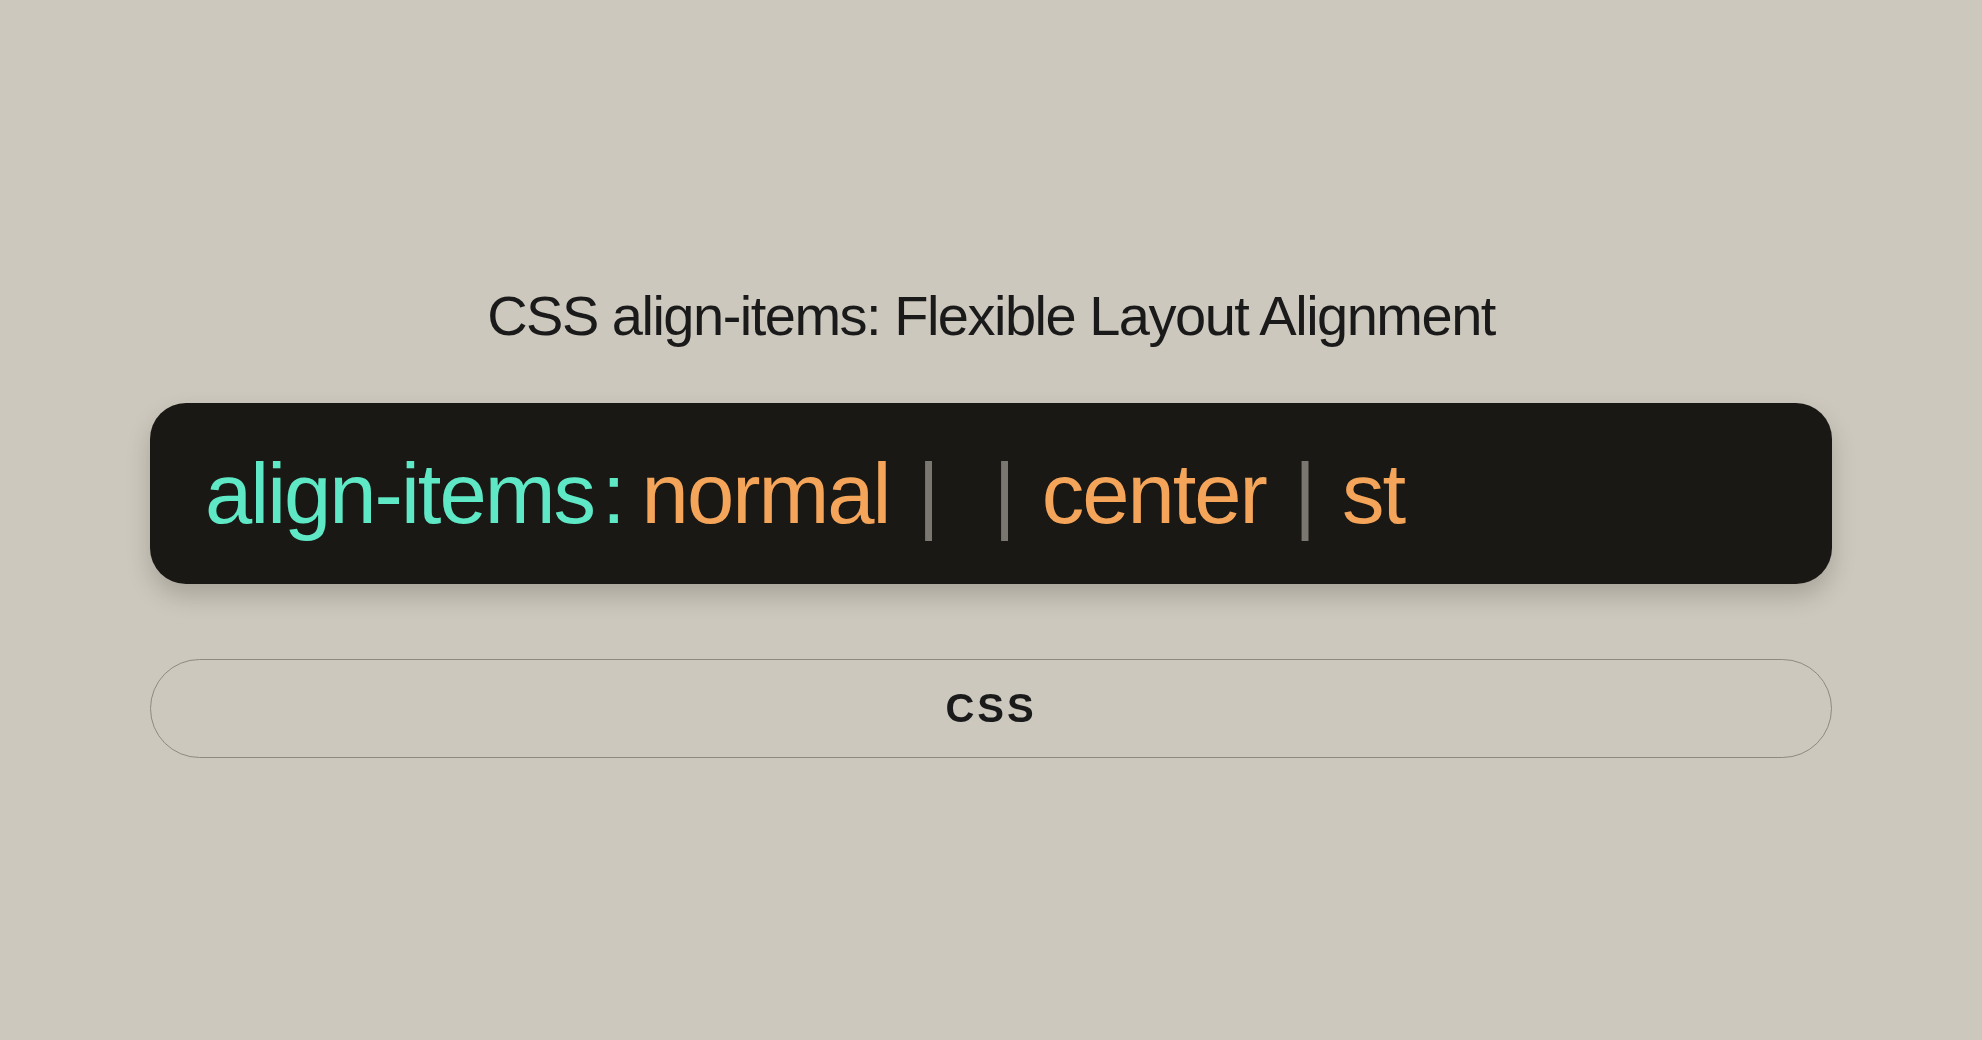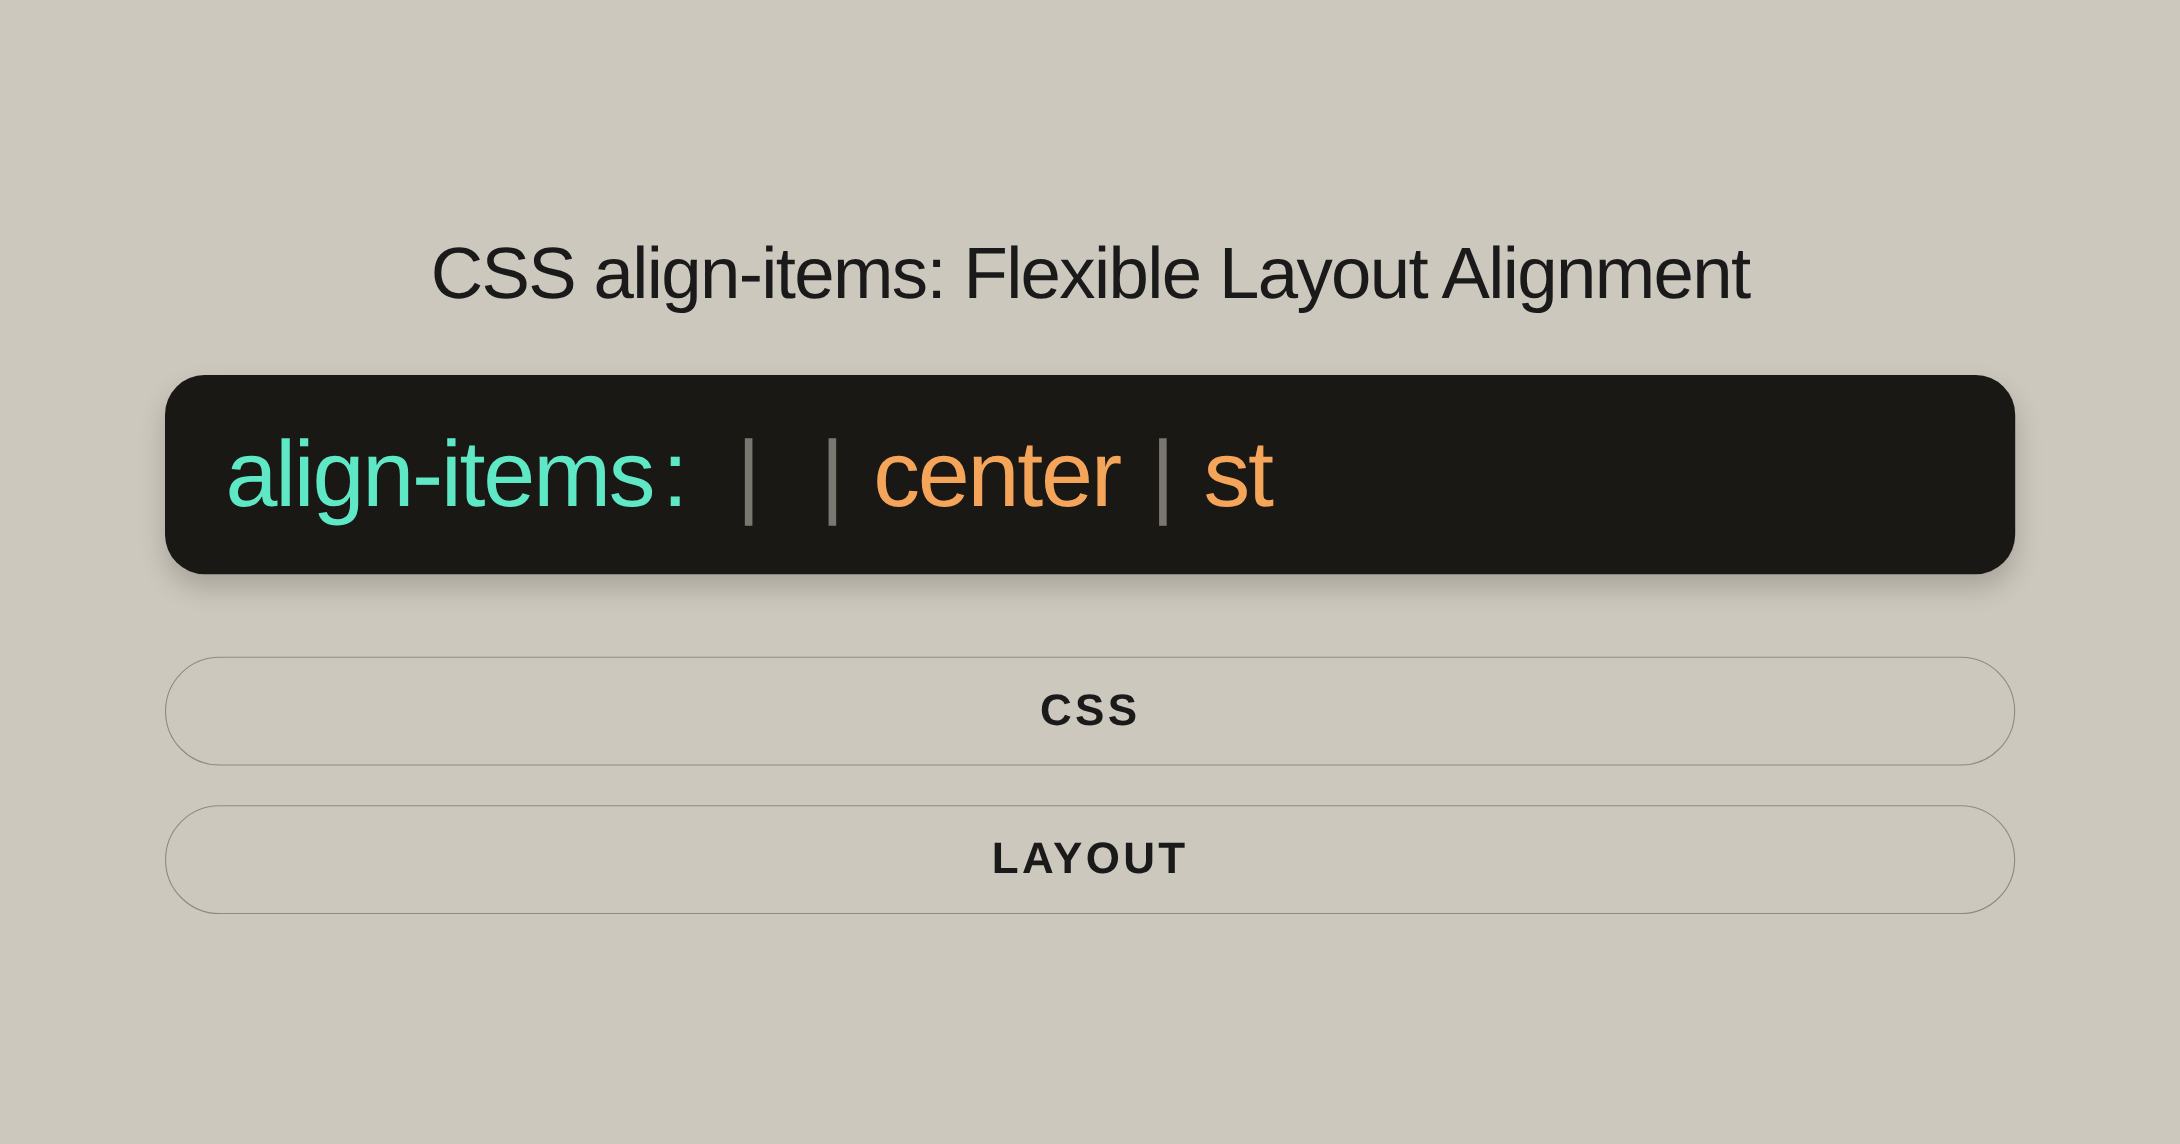--- a/index.html
+++ b/index.html
@@ -22,21 +22,21 @@
     
     .container {
       width: 100%;
       display: flex;
       flex-direction: column;
       align-items: center;
       padding: 0 150px;
     }
     
     .heading {
-      font-size: 66px;
+      font-size: 56px;
       font-weight: 400;
       color: #1a1a1a;
       letter-spacing: -1.5px;
       text-align: center;
       margin-bottom: 55px;
     }
     
     .code-bar {
       width: 100%;
       background: #1a1815;
@@ -95,25 +95,25 @@
 </head>
 <body>
 
 <div class="container">
 
   <h1 class="heading">CSS align-items: Flexible Layout Alignment</h1>
 
   <div class="code-bar">
     <span class="prop-name">align-items</span>
     <span class="colon">:</span>
+    <span class="value">normal</span>
     <span class="sep">|</span>
     <span class="sep">|</span>
     <span class="value">center</span>
     <span class="sep">|</span>
     <span class="value">st</span>
   </div>
 
   <div class="tags">
     <div class="tag">CSS</div>
-    <div class="tag">LAYOUT</div>
   </div>
 
 </div>
 
 </body></html>

